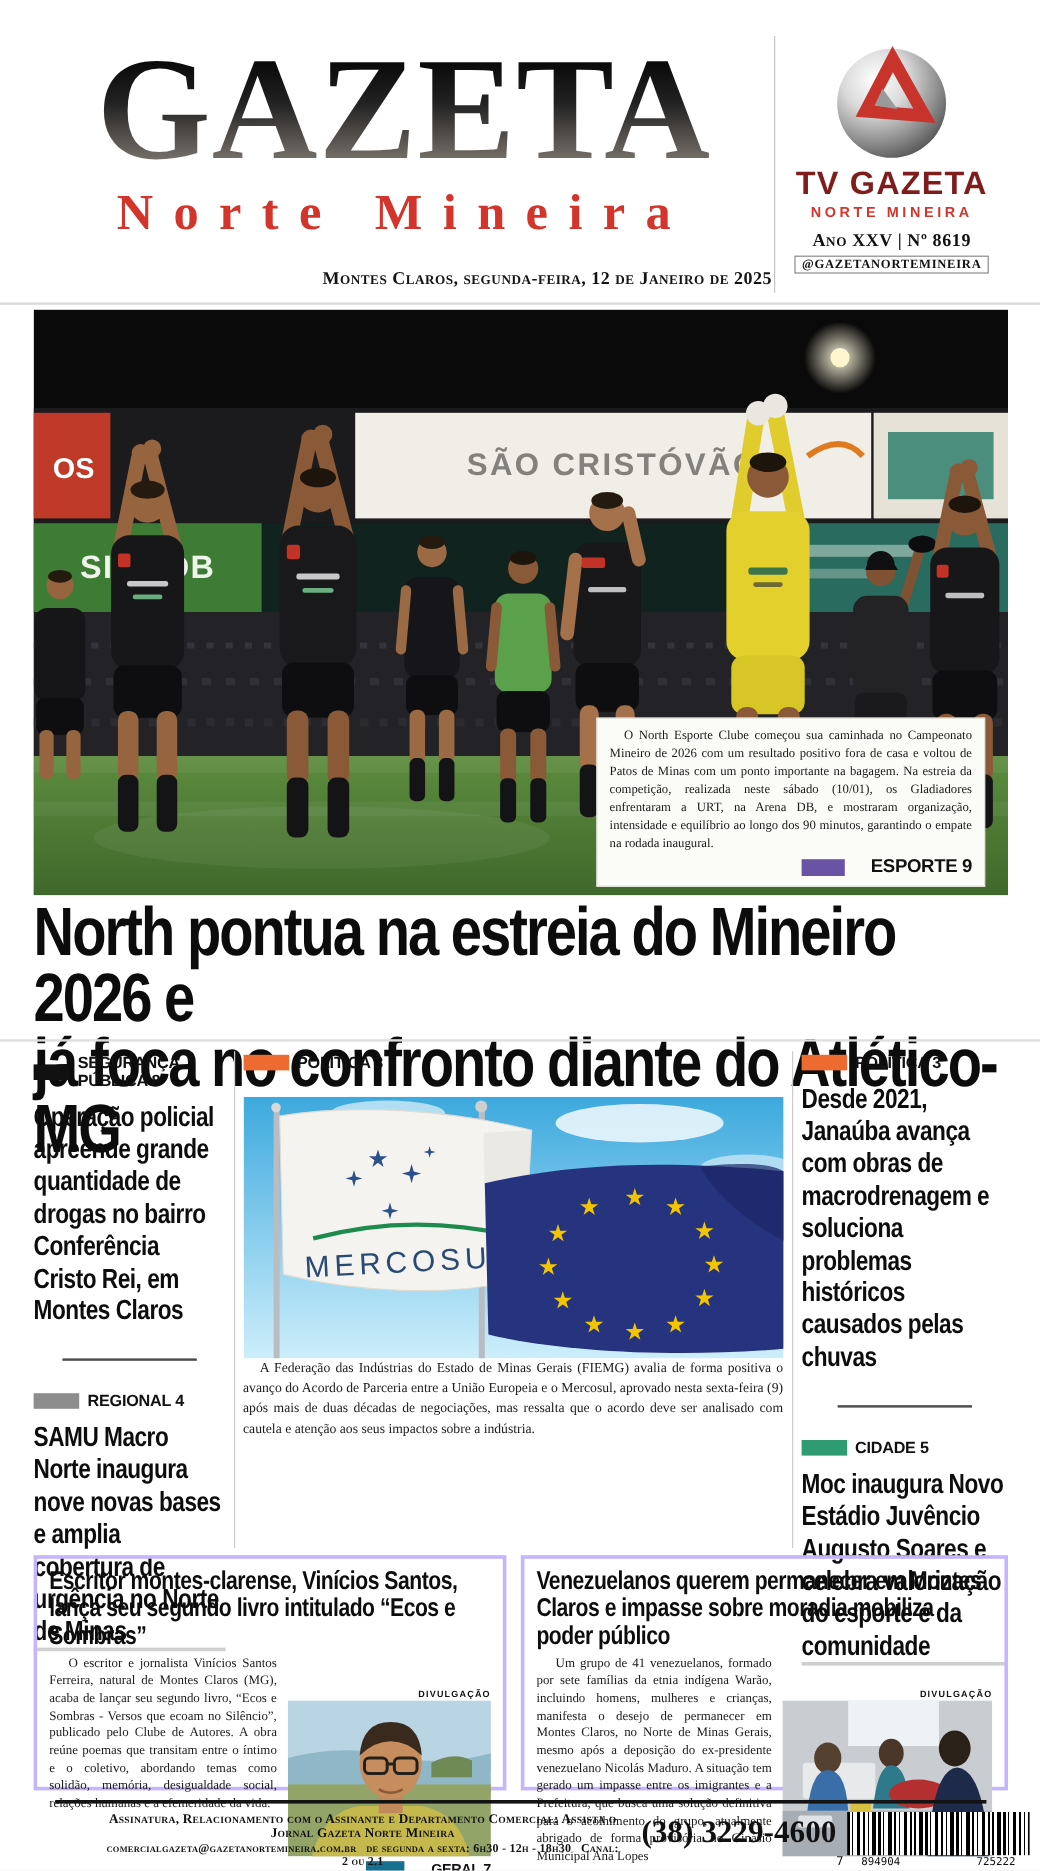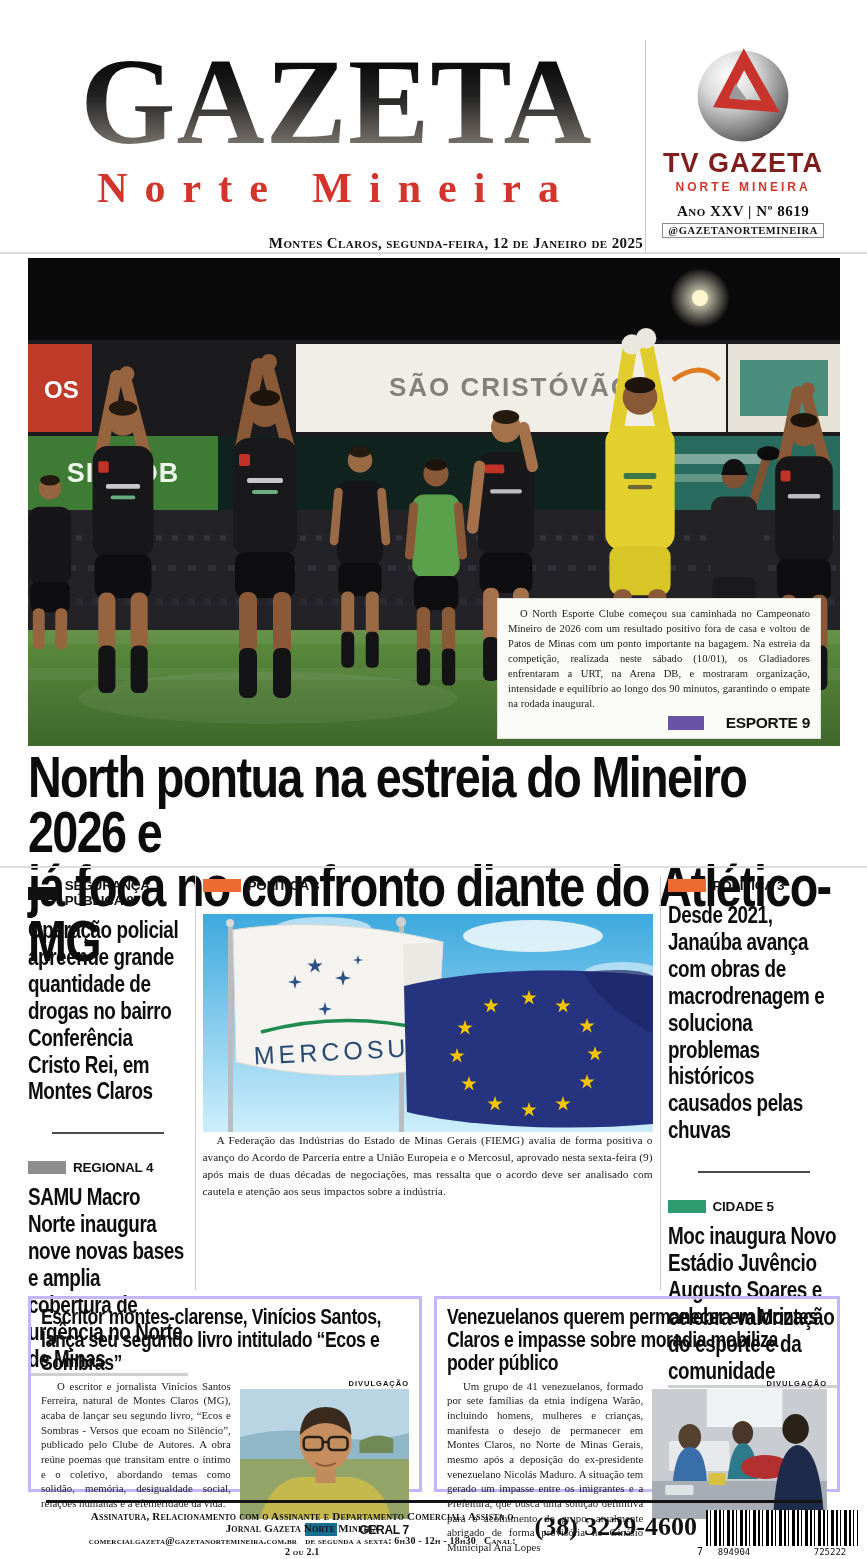--- a/index.html
+++ b/index.html
@@ -1,20 +1,20 @@
 <!DOCTYPE html>
 <html><head>
 <meta charset="utf-8">
 <style>
   html,body{margin:0;padding:0;background:#e8e8e8;}
   .page{position:relative;width:867px;height:1559px;background:#ffffff;margin:0 auto;
         font-family:"Liberation Sans",sans-serif;color:#111;overflow:hidden;}
 
   
-  .masthead{position:absolute;left:28px;top:40px;width:812px;height:214px;display:flex;}
+  .masthead{position:absolute;left:28px;top:30px;width:812px;height:214px;display:flex;}
   .mast-left{width:618px;position:relative;}
   .gazeta{font-family:"Liberation Serif",serif;font-weight:700;font-size:122px;line-height:1.02;
           text-align:center;letter-spacing:1px;
           background:linear-gradient(180deg,#0a0a0a 18%,#222 45%,#6a645f 78%,#9a948e 100%);
           -webkit-background-clip:text;background-clip:text;color:transparent;}
   .norte{color:#d3352c;font-family:"Liberation Serif",serif;font-weight:600;font-size:42px;
          letter-spacing:17px;text-align:center;margin-top:0px;}
   .dateline{position:absolute;right:2px;bottom:2px;font-family:"Liberation Serif",serif;
             font-weight:700;font-size:15px;font-variant:small-caps;letter-spacing:.4px;color:#141414;}
   .mast-right{width:194px;border-left:1px solid #c4c4c4;display:flex;flex-direction:column;
@@ -65,21 +65,21 @@
                text-align:justify;text-indent:14px;color:#1a1a1a;}
 
   
   .bottom{position:absolute;left:28px;top:1296px;width:812px;height:196px;display:flex;gap:12px;}
   .sbox{border:3px solid #c4b5fd;padding:7px 10px 6px;position:relative;box-sizing:border-box;}
   .sbox-l{width:394px;} .sbox-r{width:406px;}
   .sbox-head .squeeze{font-weight:700;font-size:21.5px;line-height:1.08;letter-spacing:-0.5px;color:#0d0d0d;}
   .sbox-row{display:flex;gap:9px;margin-top:3px;}
   .sbox-text{flex:1.08;font-family:"Liberation Serif",serif;font-size:10.8px;line-height:1.36;
              text-align:justify;text-indent:16px;color:#1a1a1a;}
-  .photo-col{width:46%;}
+  .photo-col{width:46%;margin-top:28px;}
   .credit{text-align:right;font-size:7.5px;font-weight:700;letter-spacing:1px;margin-bottom:1px;}
   .photo-col svg{display:block;width:100%;height:130px;}
   .sbox .badge-row{margin-top:4px;}
   .sbox .badge-sw{width:32px;height:13px;}
   .sbox .badge-label{font-size:12px;}
 
   
   .footer{position:absolute;left:28px;top:1500px;width:812px;}
   .f-rule{border-top:3px solid #141414;width:776px;margin:0 auto;}
   .f-row{display:flex;align-items:flex-start;margin-top:7px;}

